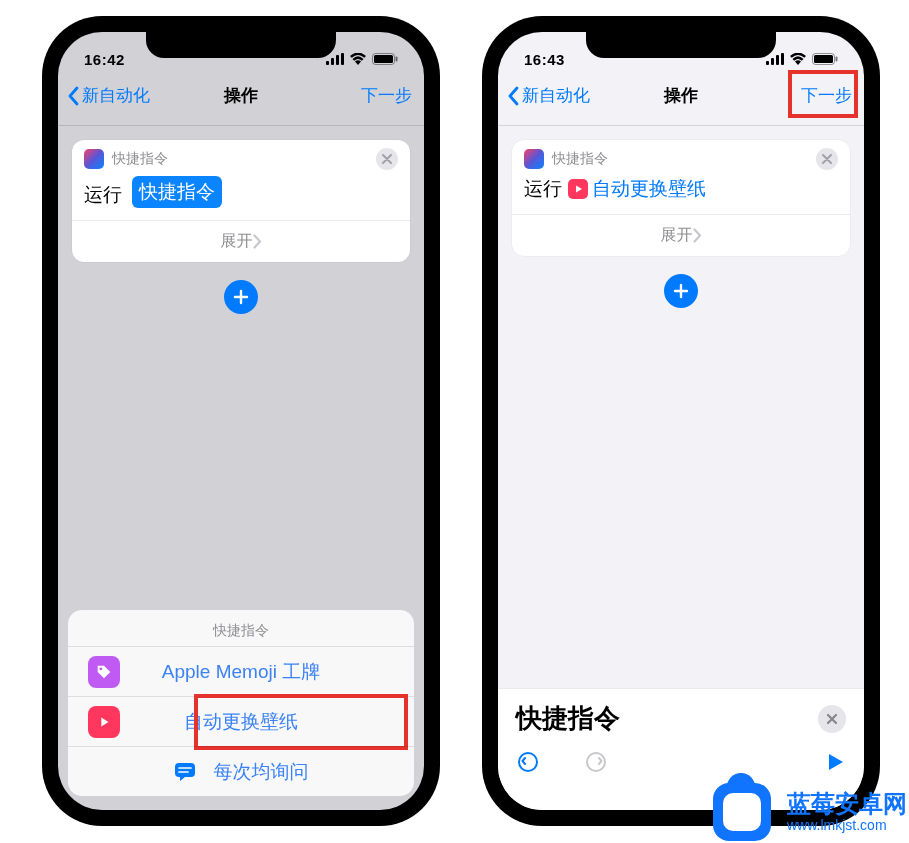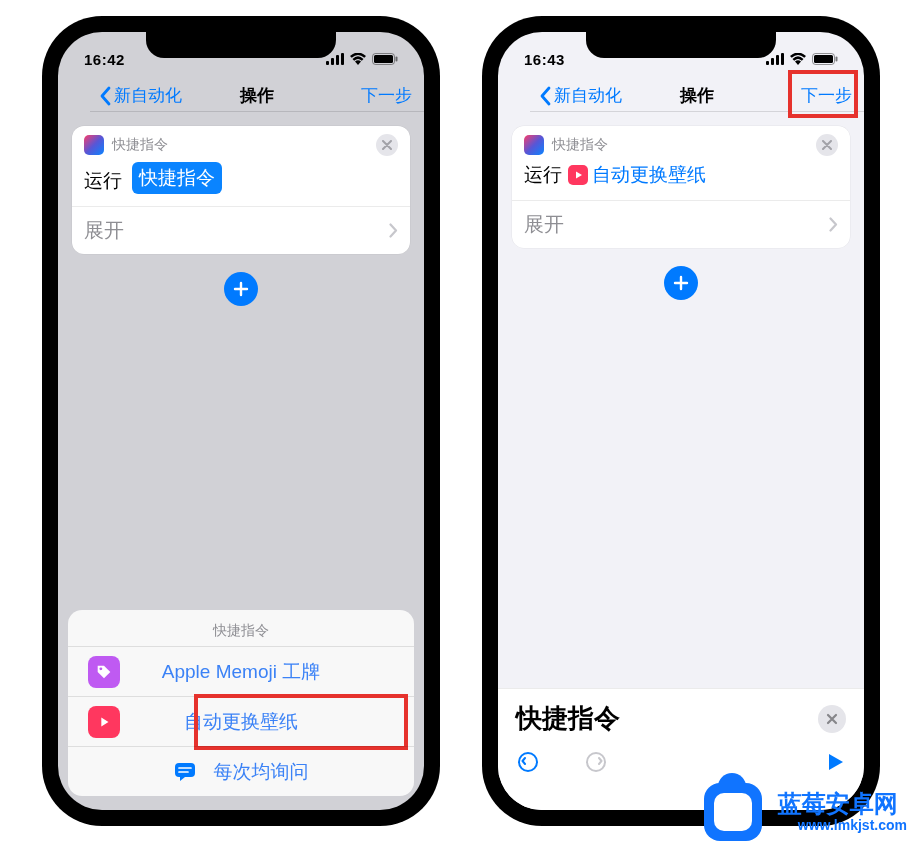--- a/index.html
+++ b/index.html
@@ -53,25 +53,24 @@
     font-weight: 700;
     color: #000;
   }
   .status-bar .time { letter-spacing: 0.5px; }
   .status-icons { display:flex; align-items:center; gap:6px; }
 
   .nav-bar {
     display: flex;
     align-items: center;
     justify-content: space-between;
-    padding: 8px 12px 4px 8px;
+    padding: 8px 12px 18px 8px;
     border-bottom: 0.5px solid rgba(0,0,0,0.12);
     font-size: 17px;
     position: relative;
-    margin-left: 32px;
   }
   .nav-back {
     display: flex; align-items: center;
     color: #007aff;
     gap: 2px;
   }
   .nav-title {
     position: absolute;
     left: 50%; transform: translateX(-50%);
     font-weight: 700; color: #000;
@@ -117,23 +116,23 @@
     margin-left: 4px;
   }
   .pill-blue { background: #0a84ff; }
   .arg-link { color:#007aff; font-weight:400; display:inline-flex; align-items:center; gap:4px;}
   .arg-link .mini-icon {
      width:20px; height:20px; border-radius:5px;
      background:#ff375f; display:flex; align-items:center; justify-content:center;
   }
   .card-divider { height:0.5px; background: rgba(0,0,0,0.08); }
   .card-row3 {
-    display:flex; align-items:center; justify-content:space-between;
+    display:flex; align-items:center; justify-content:center;
     padding: 10px 12px;
-    color: #8e8e93; font-size: 20px;
+    color: #8e8e93; font-size: 16px;
   }
 
   .add-btn {
     width: 34px; height: 34px;
     border-radius: 17px;
     background: #007aff;
     color: #fff;
     display: flex; align-items:center; justify-content:center;
     margin: 18px auto 0 auto;
   }
@@ -234,21 +233,21 @@
     width:28px; height:16px;
     border-radius:14px 14px 0 0;
     background:#1074ff;
   }
   .watermark .logo .face {
     position:absolute; inset:10px;
     background:#fff; border-radius:10px;
   }
   .watermark .txt { display:flex; flex-direction:column; line-height:1.1; }
   .watermark .txt .l1 { color:#1074ff; font-size:24px; font-weight:800;}
-  .watermark .txt .l2 { color:#1074ff; font-size:14px; font-weight:700; letter-spacing:0;margin-left:20px;}
+  .watermark .txt .l2 { color:#1074ff; font-size:14px; font-weight:400; letter-spacing:0;}
 </style>
 </head>
 <body>
 
 <div class="phone phone-left">
   <div class="screen screen-left">
     <div class="notch"></div>
 
     <div class="status-bar">
       <span class="time">16:42</span>

